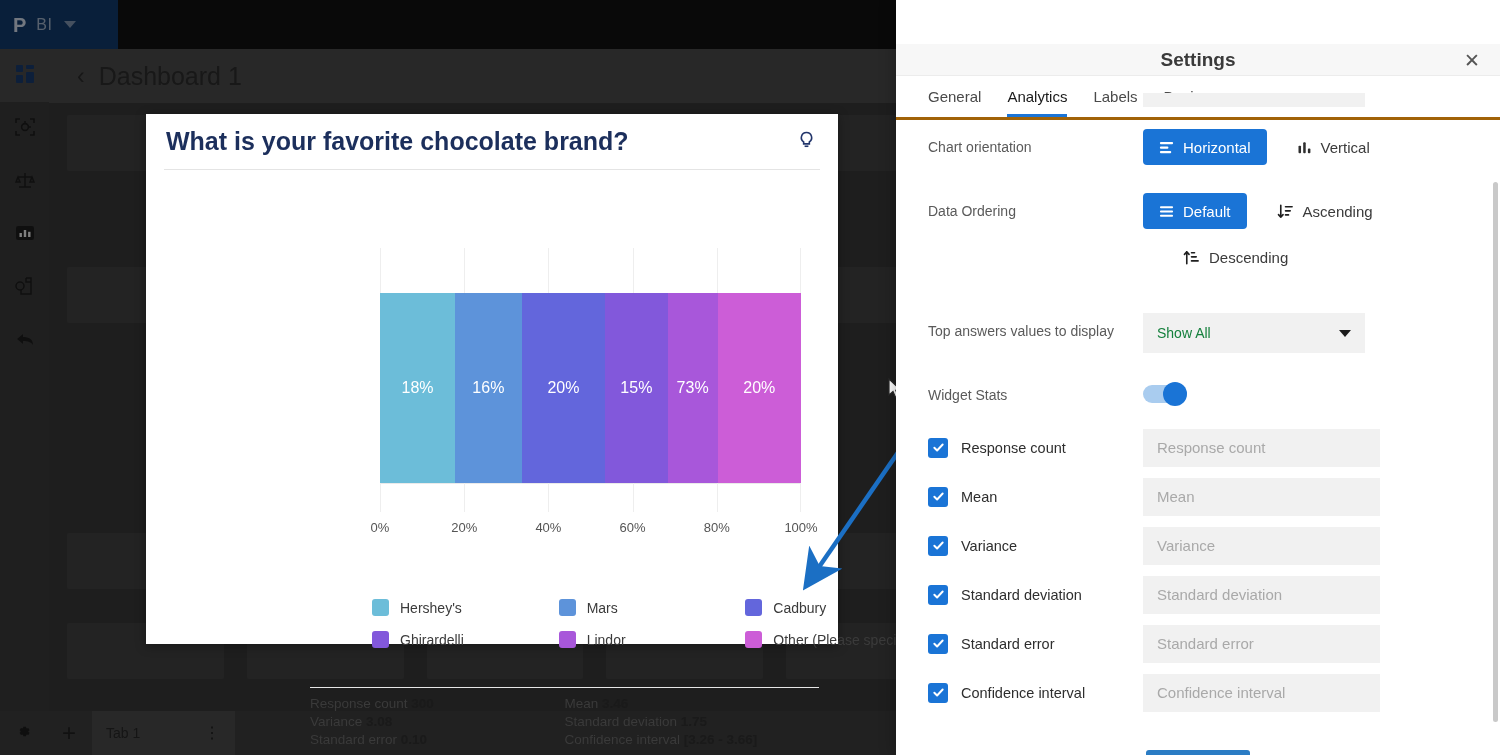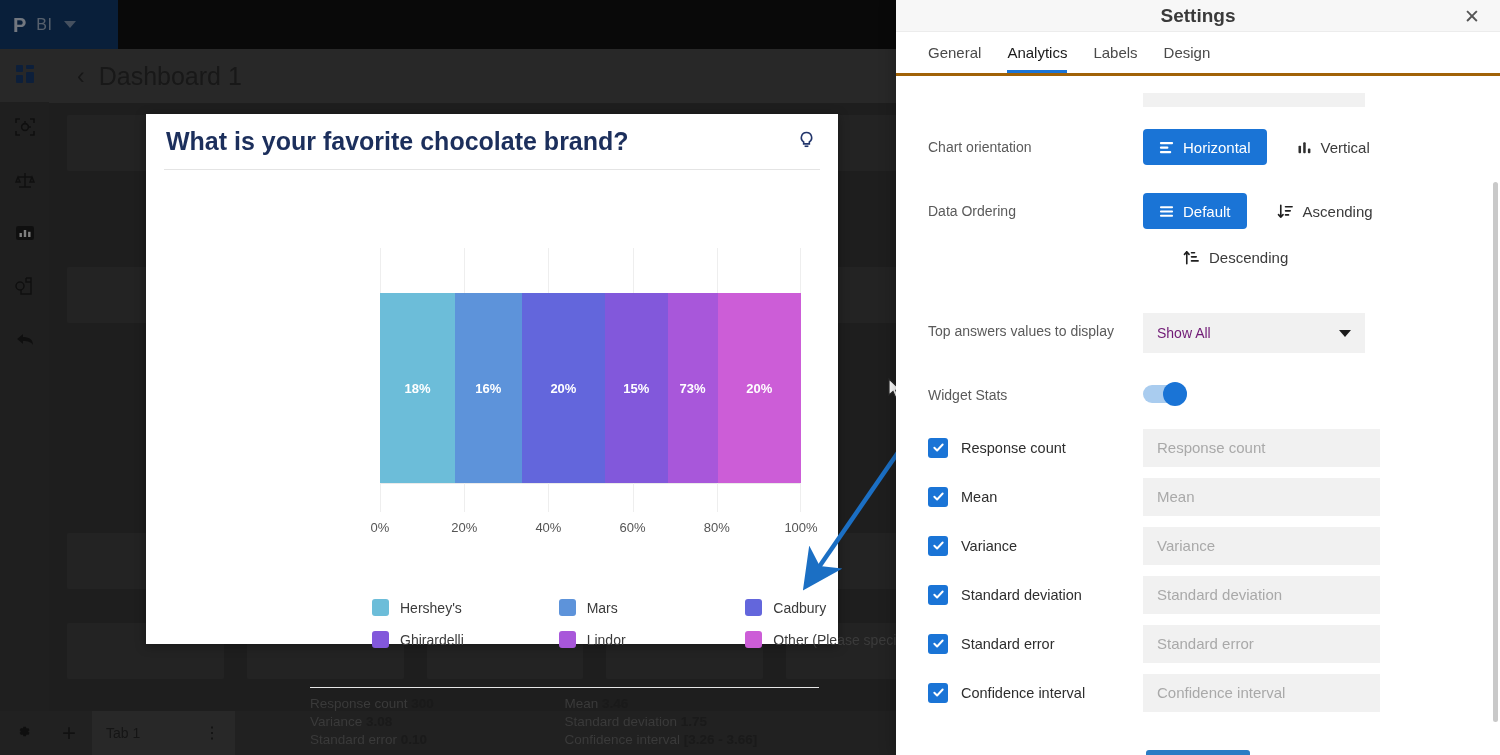--- a/index.html
+++ b/index.html
@@ -47,61 +47,61 @@
   .w-head { height:55px; display:flex; align-items:center; justify-content:space-between; padding:0 22px 0 20px; }
   .w-title { font-size:25px; font-weight:700; color:#1c2f5c; }
   .w-bulb { color:#22356b; display:flex; }
   .w-divider { height:1px; background:#e4e4e4; margin:0 18px; }
 
   .chart-area { position:relative; height:340px; margin:0 20px; }
   .plot { position:absolute; left:214px; right:17px; top:78px; height:264px; }
   .gridline { position:absolute; top:0; bottom:0; width:1px; background:#eeeeee; }
   .plot-frame-top, .plot-frame-bot { position:absolute; left:0; right:0; height:1px; background:#eaeaea; }
   .bars { position:absolute; left:0; right:0; top:45px; height:190px; display:flex; }
-  .bar-seg { display:flex; align-items:center; justify-content:center; color:#fff; font-size:13px;font-weight:bold; }
+  .bar-seg { display:flex; align-items:center; justify-content:center; color:#fff; font-size:16px; }
   .xticks { position:absolute; left:214px; right:17px; top:350px; height:18px; }
   .xtick { position:absolute; font-size:13px; color:#555; transform:translateX(-50%); white-space:nowrap; }
 
   .legend { position:absolute; left:226px; top:485px; width:560px; display:grid; grid-template-columns:repeat(3,1fr); row-gap:15px; }
   .lg-item { display:flex; align-items:center; gap:11px; }
   .lg-swatch { width:17px; height:17px; border-radius:3px; flex:none; }
   .lg-text { font-size:14px; color:#3b3b3b; }
 
   .w-foot-div { position:absolute; left:164px; right:19px; top:573px; height:1px; background:#e6e6e6; }
   .stats { position:absolute; left:164px; right:19px; top:582px; display:flex; }
   .stats-col { width:50%; display:flex; flex-direction:column; gap:3px; }
   .stat-line { font-size:13.5px; color:#3a3a3a; }
   .stat-line b { color:#1a1a1a; font-weight:700; }
 
   
   .annot { position:absolute; left:0; top:0; width:1500px; height:755px; pointer-events:none; }
 
   
   .panel { position:absolute; right:0; top:0; width:604px; height:755px; background:#ffffff; box-shadow:-2px 0 14px rgba(0,0,0,.25); }
-  .p-head { height:32px; background:#f7f7f7; border-bottom:1px solid #ececec; display:flex; align-items:center; justify-content:center; position:relative; }
+  .p-head { height:32px; background:#f7f7f7; border-bottom:1px solid #ececec; display:flex; align-items:center; justify-content:center; position:relative;margin-top:44px; }
   .p-title { font-size:19px; font-weight:700; color:#3a3a3a; }
   .p-close { position:absolute; right:20px; top:50%; transform:translateY(-50%); color:#555; font-size:19px; line-height:1; cursor:pointer; }
   .p-tabs { height:44px; display:flex; align-items:flex-end; gap:26px; padding-left:32px; border-bottom:3px solid #a16207; }
   .p-tab { font-size:15px; color:#4a4a4a; padding-bottom:9px; border-bottom:3px solid transparent; cursor:pointer; }
   .p-tab.active { color:#1a1a1a; border-bottom-color:#1a74d6; }
 
   .p-body { position:absolute; left:0; right:0; top:93px; bottom:0; overflow:hidden; padding:0 32px; }
   .p-clipped-row { display:flex; align-items:center; height:14px; overflow:hidden; margin-bottom:8px; }
   .p-clipped-label { width:215px; font-size:14px; color:#5a5a5a; }
   .p-clipped-field { flex:1; max-width:222px; height:38px; background:#f1f1f1; }
 
   .p-row { display:flex; align-items:flex-start; min-height:42px; margin-top:22px; }
   .p-label { width:215px; font-size:14px; color:#5a5a5a; padding-top:10px; }
   .p-ctrls { flex:1; display:flex; flex-wrap:wrap; align-items:center; gap:10px 14px; }
 
   .seg-btn { display:inline-flex; align-items:center; gap:9px; height:36px; padding:0 16px; border-radius:4px; font-size:15px; color:#3b3b3b; cursor:pointer; background:transparent; }
   .seg-btn.on { background:#1a74d6; color:#fff; }
   .seg-ico { display:flex; align-items:center; }
 
-  .p-select { width:222px; height:40px; background:#f1f1f1; display:flex; align-items:center; justify-content:space-between; padding:0 14px; font-size:14px; color:#701a75; cursor:pointer; }
+  .p-select { width:222px; height:40px; background:#f1f1f1; display:flex; align-items:center; justify-content:space-between; padding:0 14px; font-size:14px; color:#15803d; cursor:pointer; }
   .caret-dn { width:0;height:0;border-left:6px solid transparent;border-right:6px solid transparent;border-top:7px solid #1b1b1b; }
 
   .toggle { width:44px; height:18px; border-radius:9px; background:#a9ccef; position:relative; cursor:pointer; }
   .toggle .knob { position:absolute; right:0; top:-3px; width:24px; height:24px; border-radius:50%; background:#1a74d6; }
 
   .stat-rows { margin-top:14px; }
   .stat-row { display:flex; align-items:center; height:49px; }
   .cb-wrap { width:215px; display:flex; align-items:center; gap:13px; cursor:pointer; }
   .cbx { width:20px; height:20px; border-radius:3px; background:#1a74d6; display:flex; align-items:center; justify-content:center; flex:none; }
   .cb-label { font-size:14.5px; color:#2e2e2e; }

